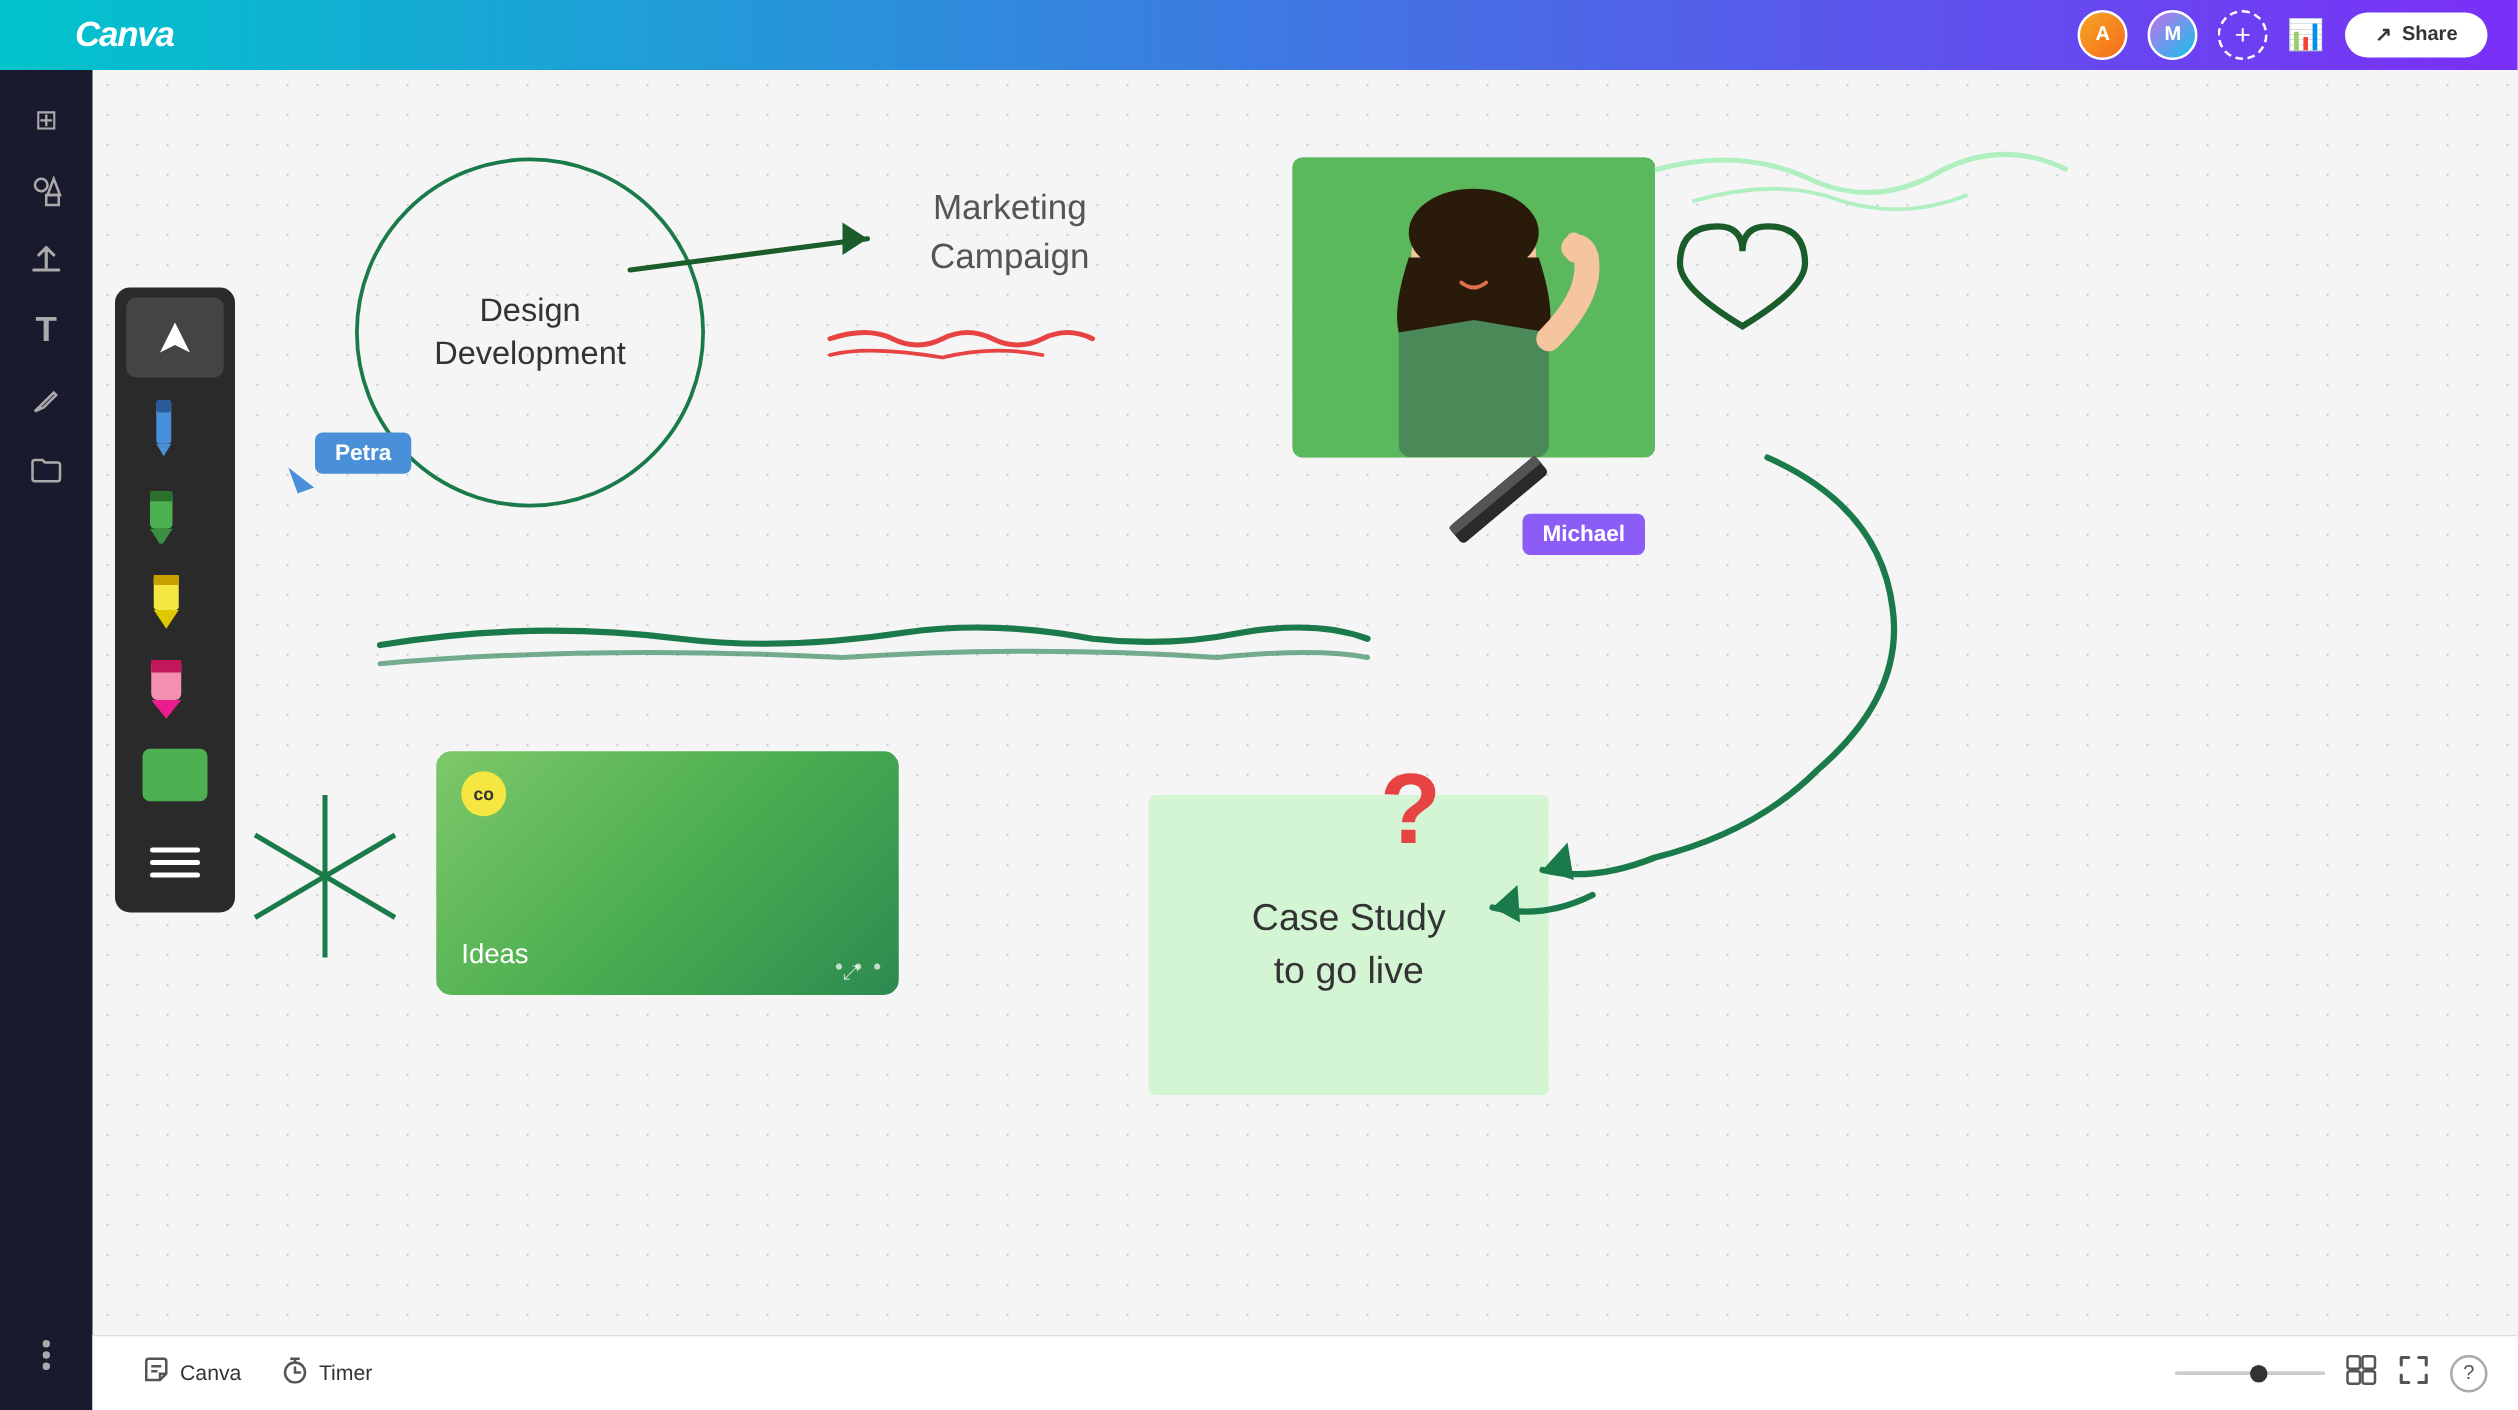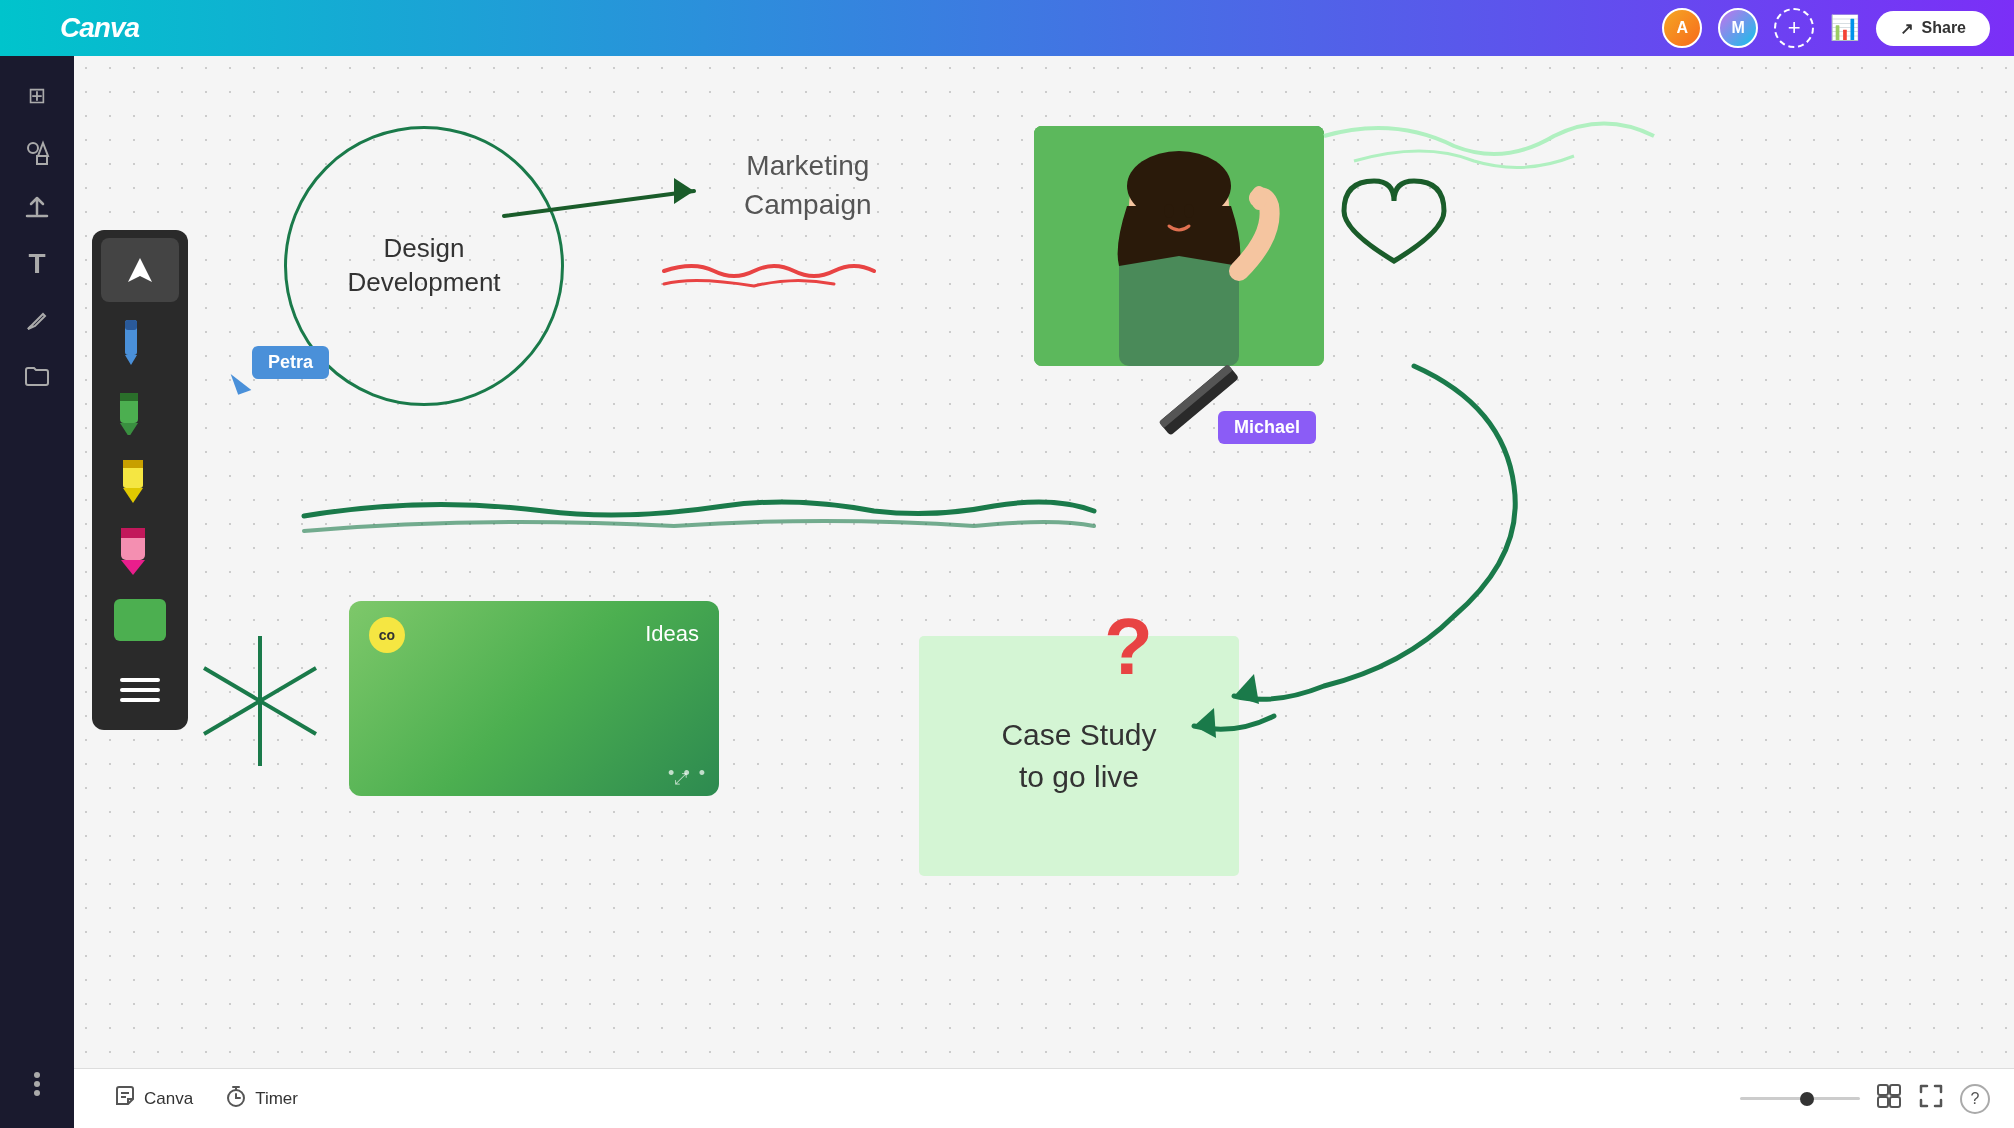--- a/index.html
+++ b/index.html
@@ -126,21 +126,21 @@
       display: flex; align-items: flex-end; justify-content: center;
       overflow: hidden; position: relative;
     }
 
     
     .ideas-card {
       position: absolute; top: 545px; left: 275px;
       width: 370px; height: 195px;
       background: linear-gradient(135deg, #7ec86a 0%, #4caf50 50%, #2d8a50 100%);
       border-radius: 12px; padding: 20px; cursor: pointer;
-      display: flex; flex-direction: row; justify-content: flex-end; gap: 32px;
+      display: flex; flex-direction: column; justify-content: flex-end; gap: 32px;
     }
     .card-logo {
       position: absolute; top: 16px; left: 20px;
       width: 36px; height: 36px; background: #f5e642;
       border-radius: 50%; display: flex; align-items: center; justify-content: center;
       font-size: 14px; font-weight: bold; color: #333;
     }
     .card-title-sm { font-size: 22px; color: white; font-weight: 400; }
     .card-title-lg { font-size: 30px; color: #1a1a1a; font-weight: 900; }
     .card-dots {

